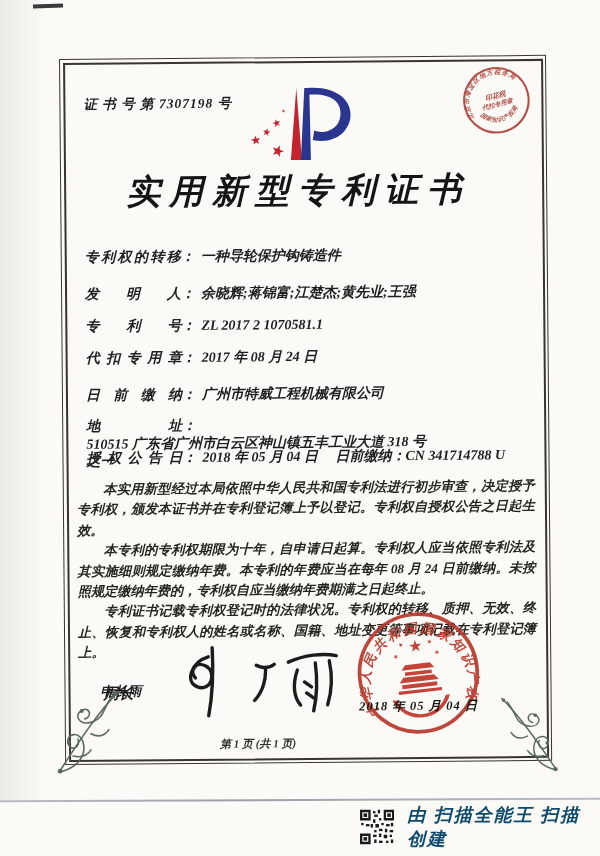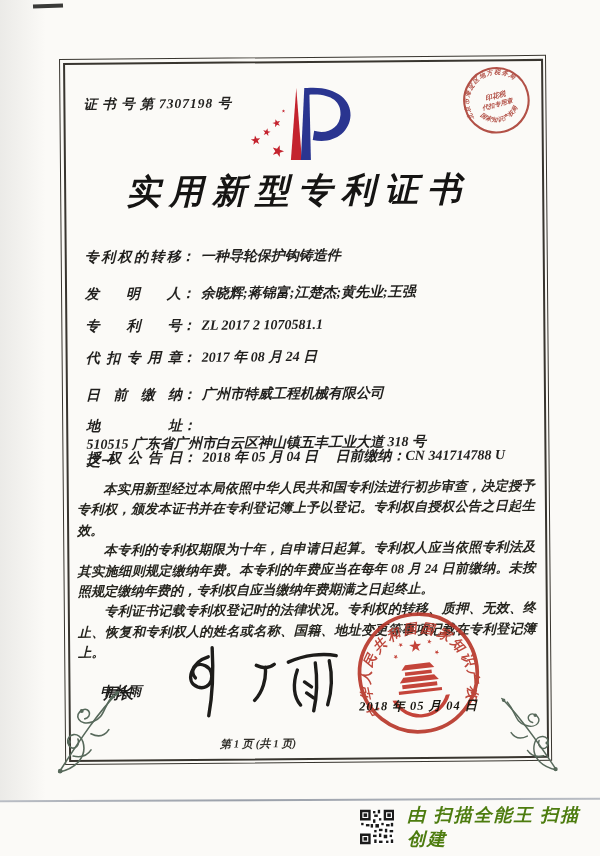--- a/index.html
+++ b/index.html
@@ -35,21 +35,21 @@
   .seal-date{position:absolute;left:352px;top:699px;width:128px;text-align:center;
     font-size:12.5px;font-weight:700;letter-spacing:1px;color:#17150f;}
   .seal-tax{position:absolute;left:464px;top:67px;opacity:.85;transform:rotate(-14deg);}
   .page-num{position:absolute;left:192px;top:736px;width:126px;text-align:center;font-size:11px;font-weight:600;color:#33312c;}
   .corner{position:absolute;}
   .corner-left{left:44px;top:684px;}
   .corner-right{left:492px;top:688px;transform:scaleX(-1);}
   .scan-line{position:absolute;left:0;top:799px;width:600px;height:1.6px;
     background:linear-gradient(90deg,#b9bdc4,#9aa0aa 40%,#b9bdc4);transform:rotate(-0.25deg);}
   .scan-footer{position:absolute;left:360px;top:803px;display:flex;align-items:center;}
-  .scan-caption{margin-left:13px;font-size:18px;font-weight:600;letter-spacing:2px;color:#4d7c0f;
+  .scan-caption{margin-left:13px;font-size:18px;font-weight:600;letter-spacing:2px;color:#0c4a6e;
     font-family:"Liberation Serif","DejaVu Serif",serif;}
 </style>
 </head>
 <body>
 
 <svg width="0" height="0" style="position:absolute">
   <defs>
     <path id="starP" d="M0,-10 L2.35,-3.24 9.51,-3.09 3.8,1.24 5.88,8.09 0,4 -5.88,8.09 -3.8,1.24 -9.51,-3.09 -2.35,-3.24 Z"></path>
     <path id="ringMainPath" d="M 23,99 A 48,48 0 1 1 101,99" fill="none"></path>
     <path id="taxTopPath" d="M 13,68 A 40,40 0 1 1 87,68" fill="none"></path>

